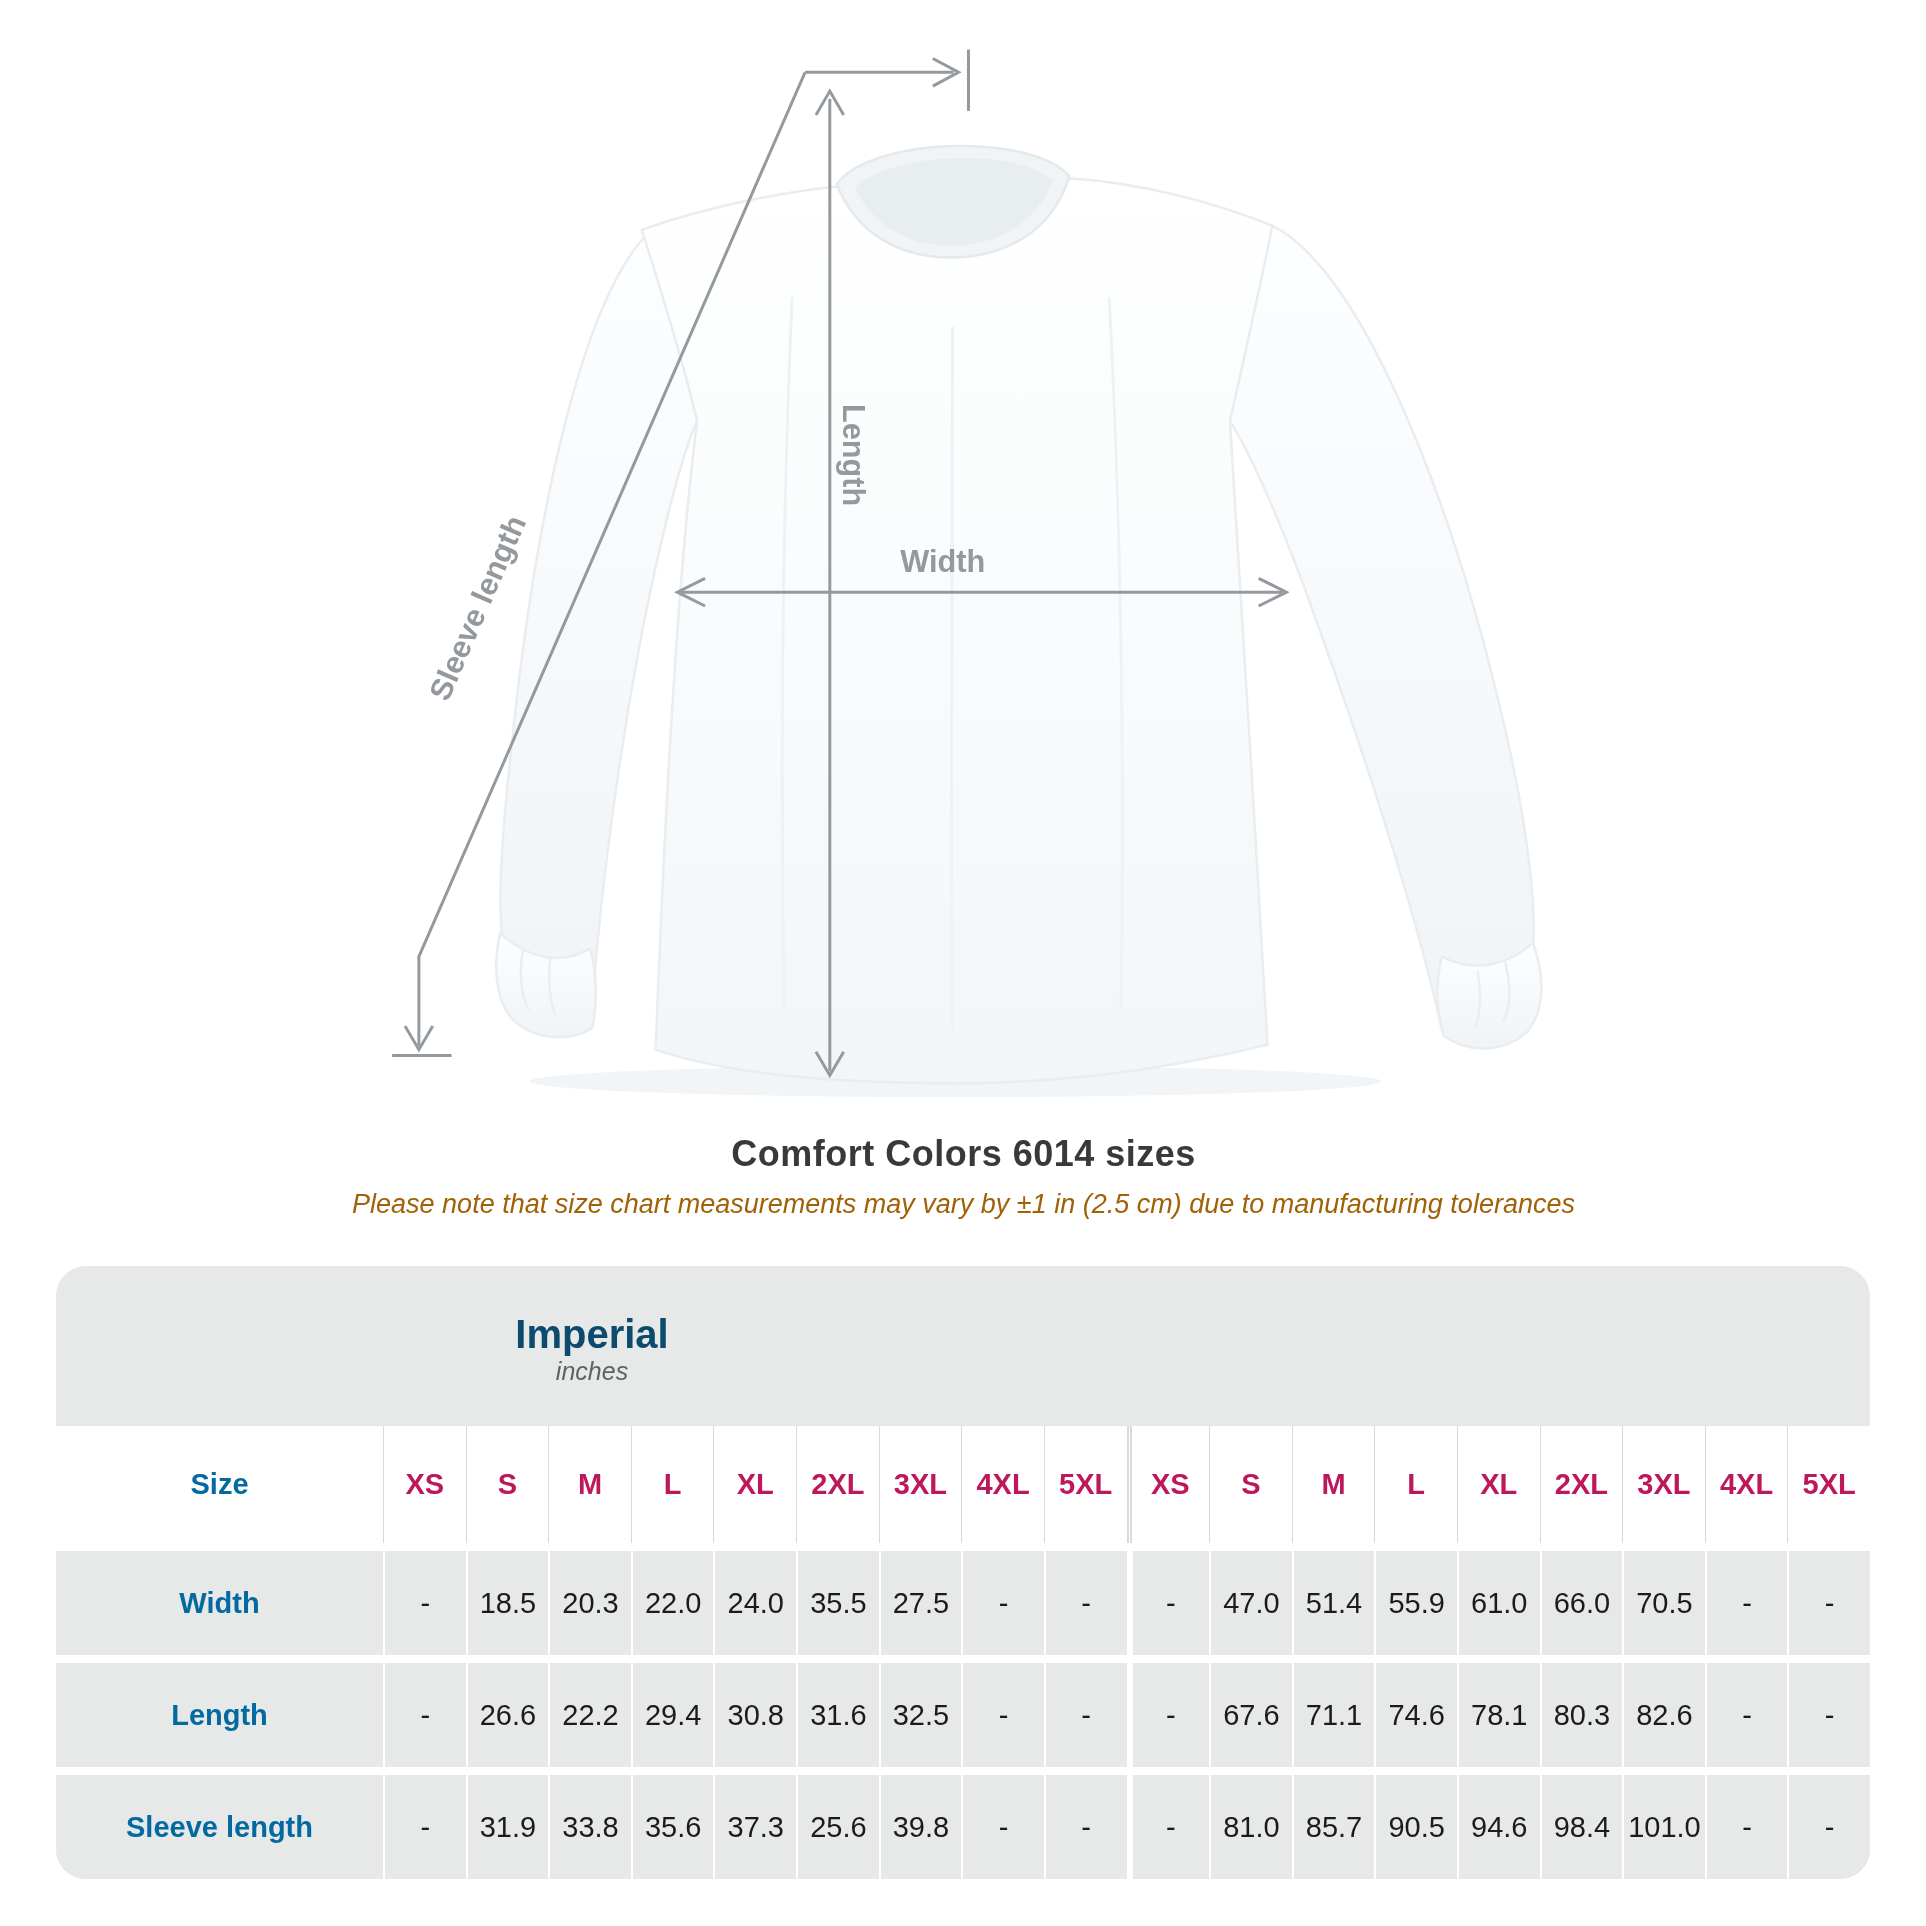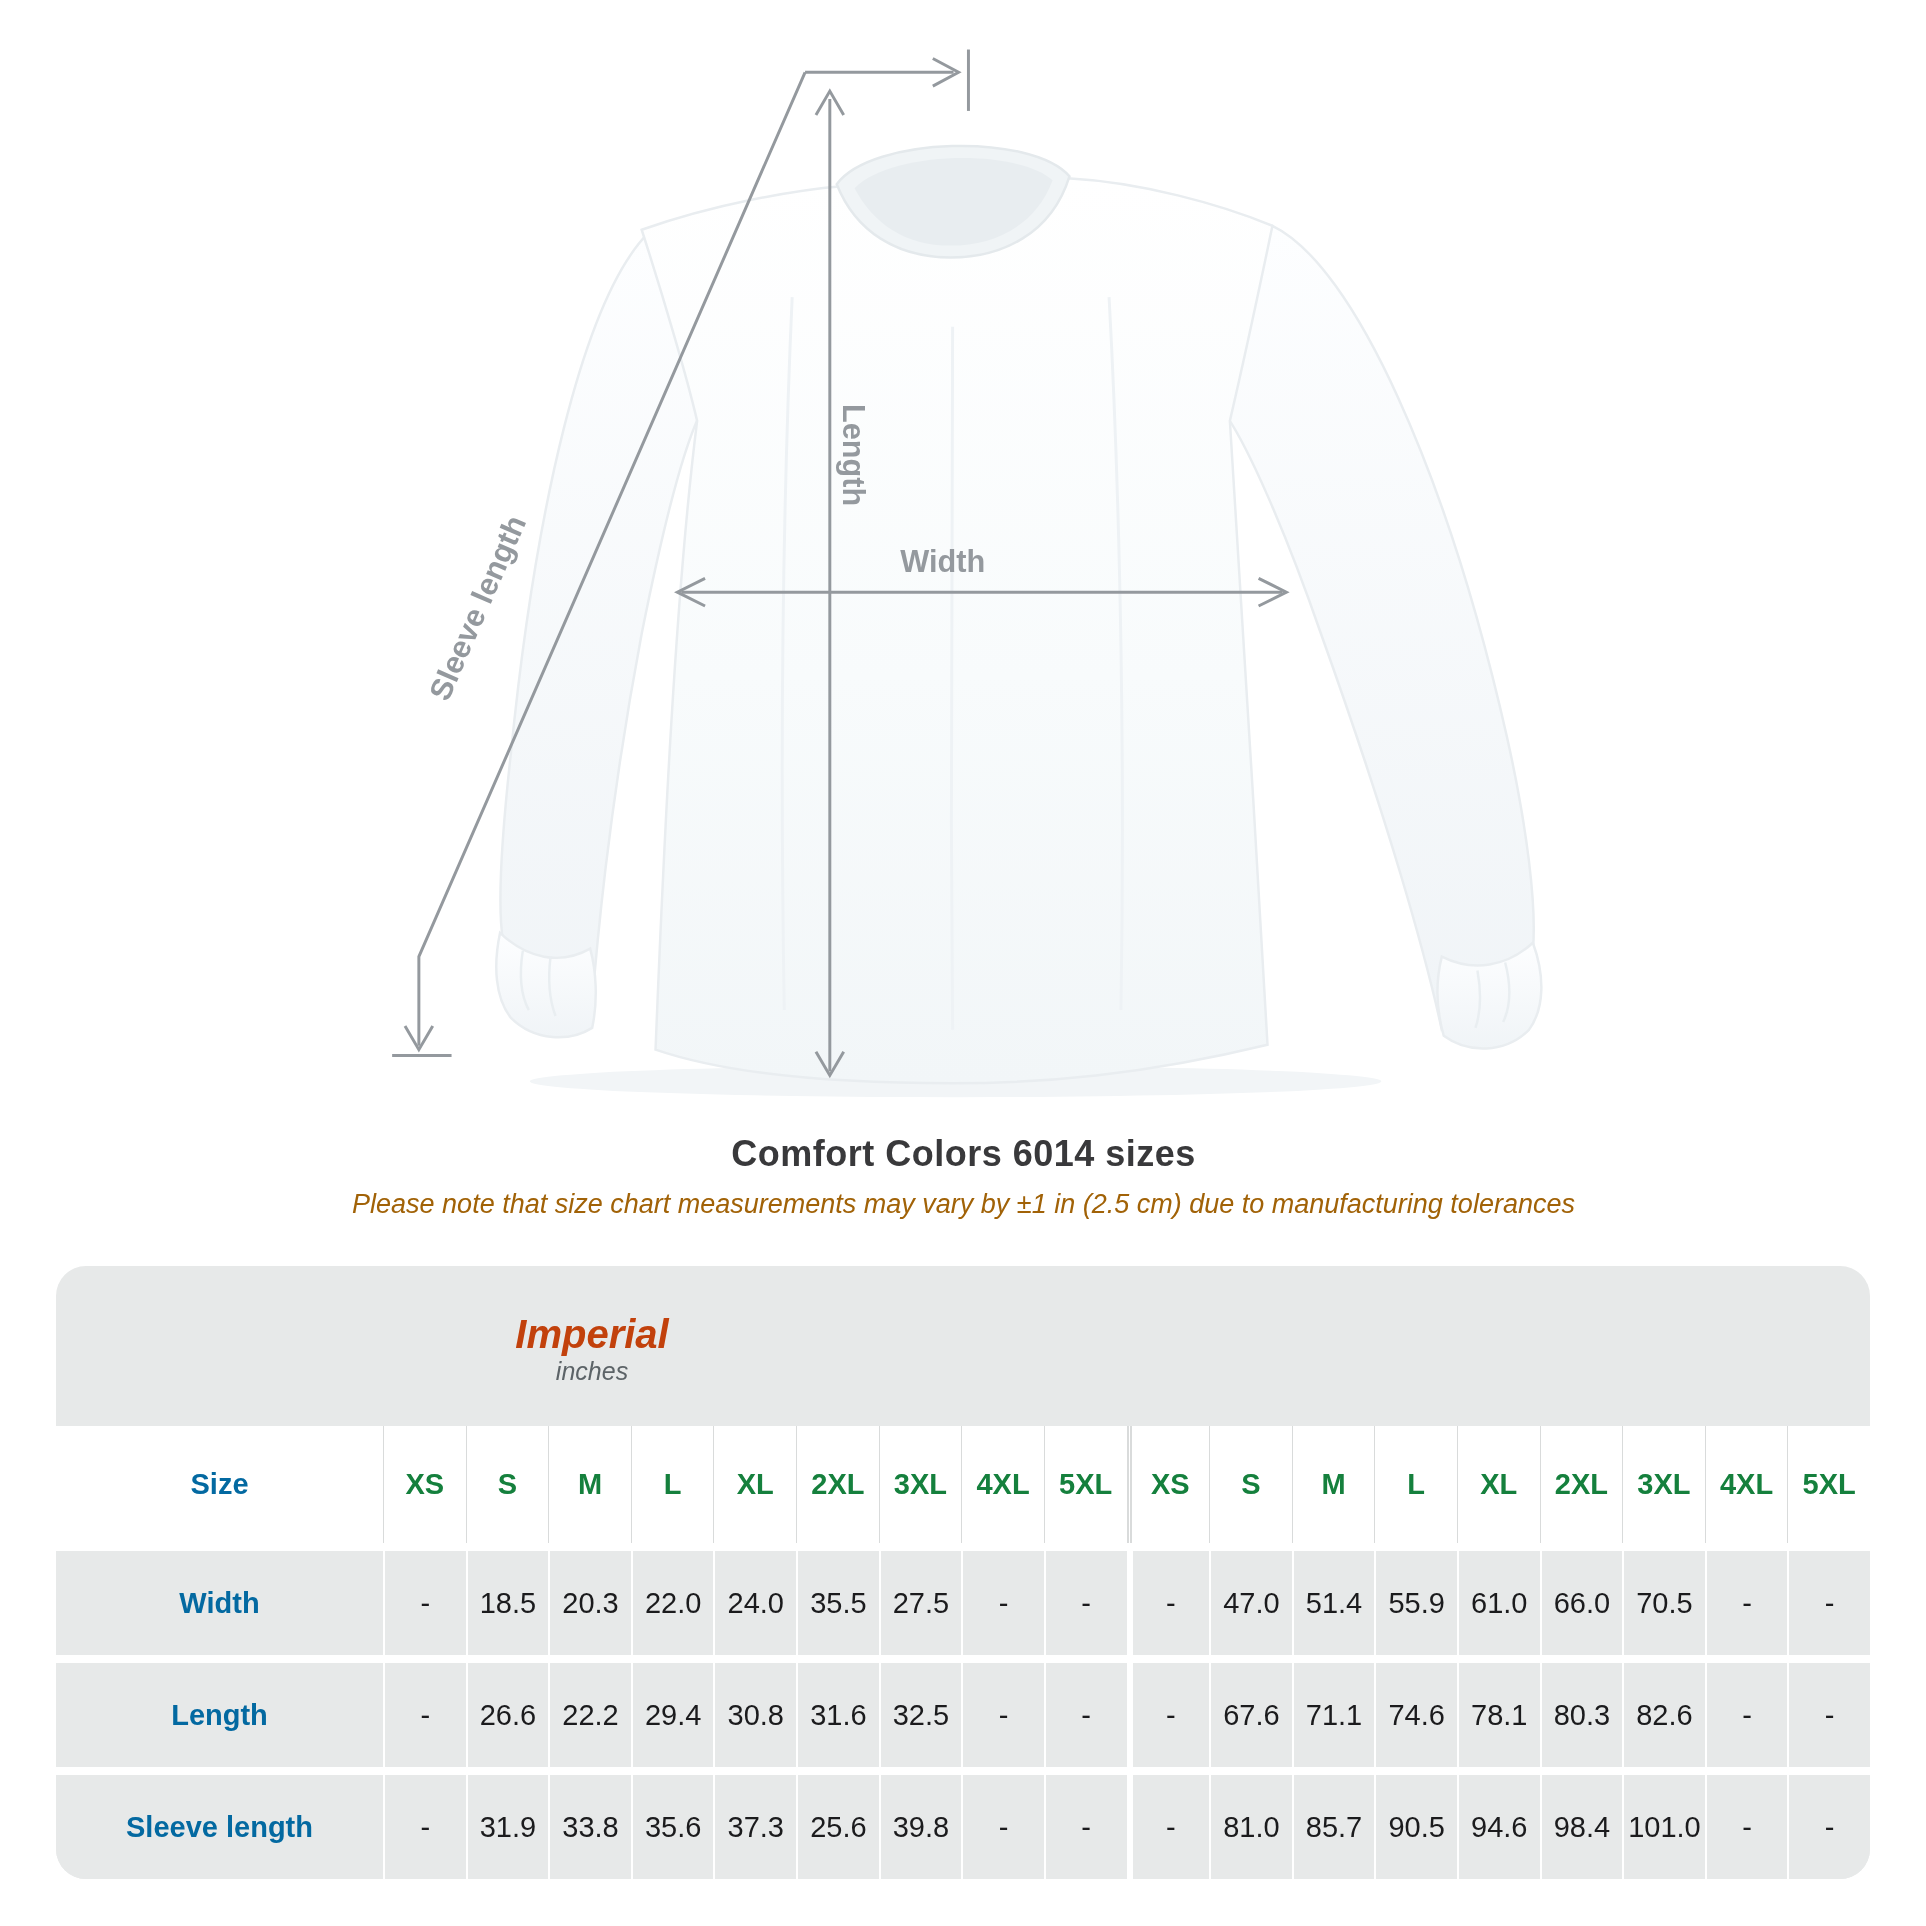--- a/index.html
+++ b/index.html
@@ -20,37 +20,37 @@
   }
 
   .tbl{
     width:1814px;margin:46px auto 0 56px;
     background:#e7e9e9;border-radius:30px;overflow:hidden;
   }
   .band{
     display:grid;grid-template-columns:1072px 742px;height:160px;
   }
   .band .sect{display:flex;flex-direction:column;align-items:center;justify-content:center;padding-top:6px;}
-  .sect-title{font-size:40px;font-weight:700;font-style:italic;color:#c2410c;}
+  .sect-title{font-size:40px;font-weight:700;color:#0c4a6e;}
   .sect-unit{font-size:25px;font-style:italic;color:#5c6367;}
 
   .trow{display:grid;grid-template-columns:327px repeat(18,1fr);}
   .hrow{background:#ffffff;height:117px;}
   .drow{background:#e7e9e9;height:104px;border-top:8px solid #ffffff;}
 
   .cell{display:flex;align-items:center;justify-content:center;}
   .hrow .cell{border-left:1px solid #d9dbdb;}
   .hrow .cell:first-child{border-left:none;}
   .hrow .cell.metric-start{border-left:5px double #d9dbdb;}
   .drow .cell{border-left:2px solid #ffffff;}
   .drow .cell:first-child{border-left:none;}
   .drow .cell.metric-start{border-left:6px solid #ffffff;}
 
   .rowlabel{font-size:29px;font-weight:700;color:#0369a1;}
-  .head{font-size:29px;font-weight:700;color:#15803d;}
+  .head{font-size:29px;font-weight:700;color:#be185d;}
   .val{font-size:29px;font-weight:400;color:#1b1b1d;}
 </style>
 </head>
 <body>
 
 <div class="figure">
   <svg width="1927" height="1119" viewBox="0 0 1946 1130">
     <defs>
       <linearGradient id="shirtG" x1="0" y1="0" x2="0" y2="1">
         <stop offset="0" stop-color="#ffffff"></stop>

